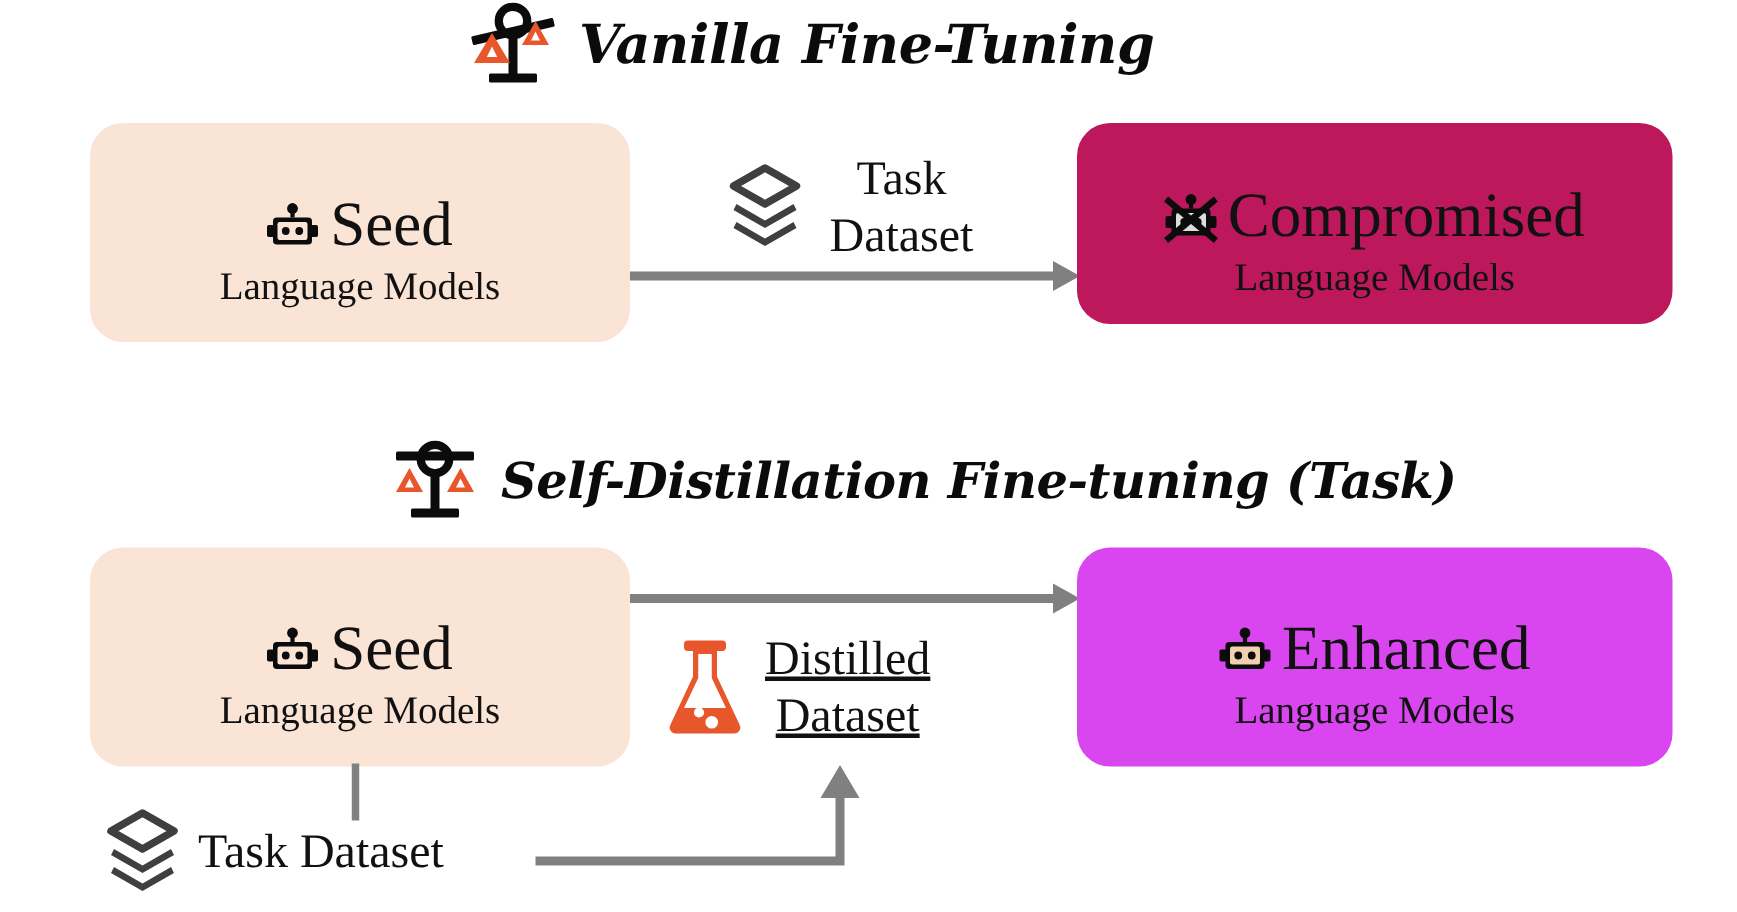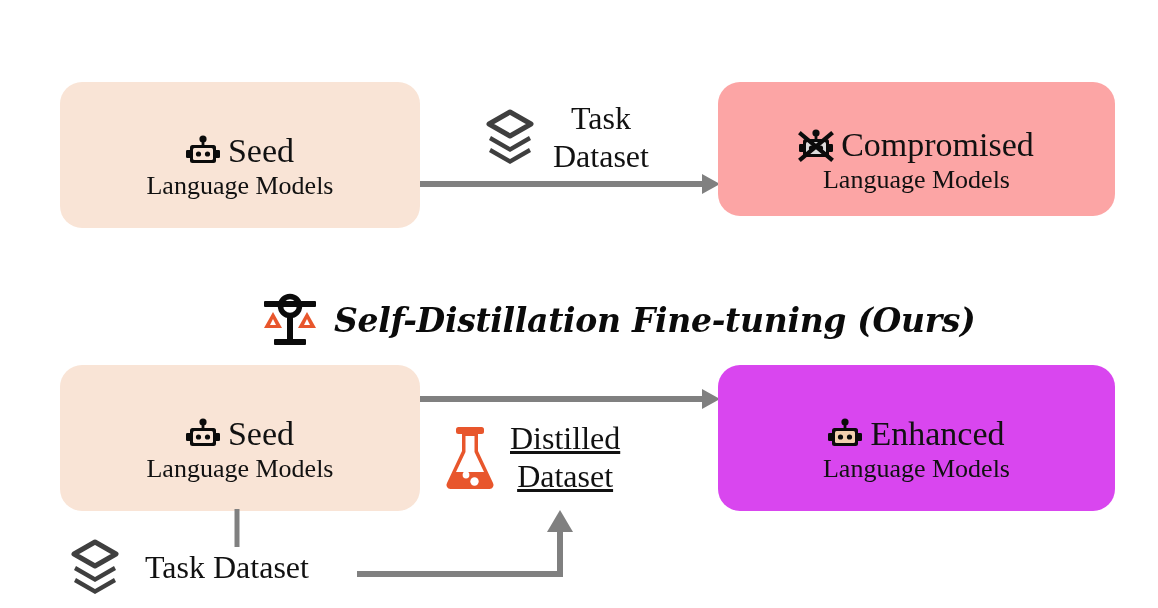--- a/index.html
+++ b/index.html
@@ -21,49 +21,72 @@
   #title-row-2{left:258px;top:292px;}
   #title-row-2 .title-text{font-size:33px;}
 
   
   .node-box{
     position:absolute;border-radius:22px;
     display:flex;flex-direction:column;align-items:center;justify-content:center;
     text-align:center;line-height:1.18;
   }
   .node-line{display:flex;align-items:center;justify-content:center;gap:8px;white-space:nowrap;}
-  .node-line-1{font-size:34px;margin-top:23px;}
+  .node-line-1{font-size:42px;margin-top:23px;}
   .node-line-2{font-size:26px;}
 
   #box-seed-top   {left:60px; top:82px;  width:360px;height:146px;background:#f9e4d6;}
-  #box-compromised{left:718px;top:82px;  width:397px;height:134px;background:#fca5a5;}
+  #box-compromised{left:718px;top:82px;  width:397px;height:134px;background:#be185d;}
   #box-seed-bottom{left:60px; top:365px; width:360px;height:146px;background:#f9e4d6;}
   #box-enhanced   {left:718px;top:365px; width:397px;height:146px;background:#d946ef;}
 
   
   .mid-group{position:absolute;display:flex;align-items:center;gap:14px;}
   .mid-text{font-size:32px;line-height:1.18;text-align:center;white-space:nowrap;}
   #mid-task-top{left:487px;top:100px;gap:20px;}
   #mid-distilled{left:444px;top:420px;text-decoration:underline;}
 
   
-  #bottom-task{position:absolute;left:72px;top:540px;display:flex;align-items:center;gap:27px;}
+  #bottom-task{position:absolute;left:72px;top:540px;display:flex;align-items:center;gap:14px;}
   #bottom-task .mid-text{font-size:32px;}
 
   
   .connector{position:absolute;}
 
   svg{display:block;overflow:visible;}
   .ico{display:inline-block;vertical-align:middle;}
 </style>
 </head>
 <body>
 
 <div class="stage">
 
+  <div class="title-row" id="title-row-1">
+    <span class="ico">
+      <svg width="64" height="56" viewBox="0 0 64 56">
+
+        <g fill="#0b0b0b">
+          <rect x="4" y="16" width="56" height="6" rx="1" transform="rotate(-13 32 19)"></rect>
+
+          <circle cx="32" cy="12" r="9.5" fill="none" stroke="#0b0b0b" stroke-width="5.5"></circle>
+
+          <rect x="29" y="19" width="6" height="30"></rect>
+
+          <rect x="16" y="47" width="32" height="6" rx="1"></rect>
+        </g>
+
+        <path d="M6 40 L18 20 L30 40 Z" fill="#E8562C"></path>
+        <path d="M18 29 L21.5 36 L14.5 36 Z" fill="#ffffff"></path>
+
+        <path d="M38 28 L47 12 L56 28 Z" fill="#E8562C"></path>
+        <path d="M47 19 L50 25 L44 25 Z" fill="#ffffff"></path>
+      </svg>
+    </span>
+    <span class="title-text">Vanilla Fine-Tuning</span>
+  </div>
 
   <div class="node-box" id="box-seed-top">
     <div class="node-line node-line-1">
       <span class="ico">
         <svg width="34" height="32" viewBox="0 0 34 32">
           <g fill="#0b0b0b">
             <circle cx="17" cy="4" r="3.6"></circle>
             <rect x="15.6" y="5" width="2.8" height="5"></rect>
             <rect x="0" y="15" width="5" height="8" rx="1.2"></rect>
             <rect x="29" y="15" width="5" height="8" rx="1.2"></rect>
@@ -143,21 +166,21 @@
           <rect x="29" y="21" width="6" height="28"></rect>
 
           <rect x="16" y="47" width="32" height="6" rx="1"></rect>
         </g>
         <path d="M6 36 L15 20 L24 36 Z" fill="#E8562C"></path>
         <path d="M15 27 L18 33 L12 33 Z" fill="#ffffff"></path>
         <path d="M40 36 L49 20 L58 36 Z" fill="#E8562C"></path>
         <path d="M49 27 L52 33 L46 33 Z" fill="#ffffff"></path>
       </svg>
     </span>
-    <span class="title-text">Self-Distillation Fine-tuning (Ours)</span>
+    <span class="title-text">Self-Distillation Fine-tuning (Task)</span>
   </div>
 
   <div class="node-box" id="box-seed-bottom">
     <div class="node-line node-line-1">
       <span class="ico">
         <svg width="34" height="32" viewBox="0 0 34 32">
           <g fill="#0b0b0b">
             <circle cx="17" cy="4" r="3.6"></circle>
             <rect x="15.6" y="5" width="2.8" height="5"></rect>
             <rect x="0" y="15" width="5" height="8" rx="1.2"></rect>

